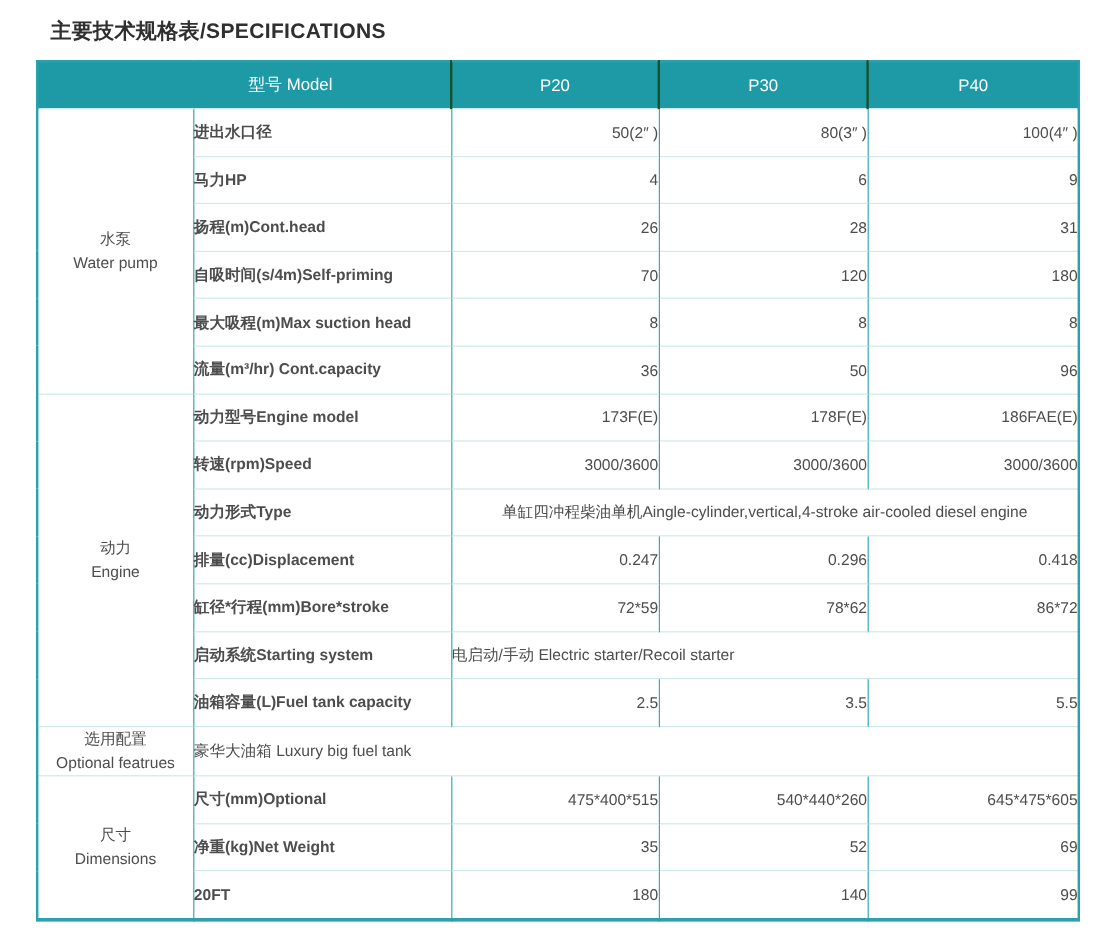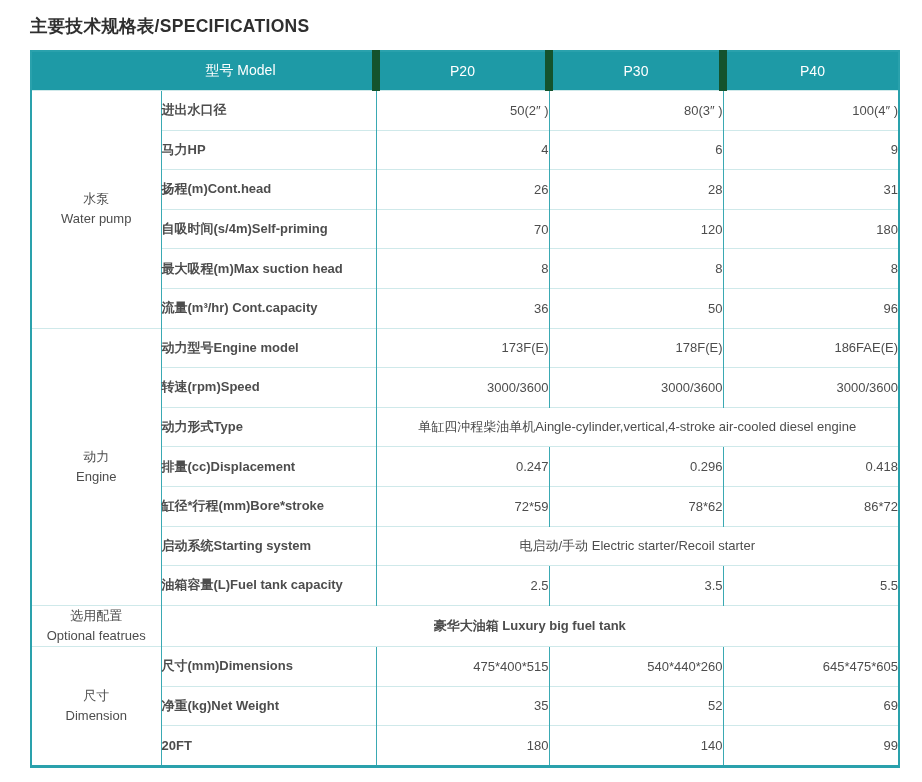--- a/index.html
+++ b/index.html
@@ -10,21 +10,21 @@
   }
   .page {
     width: 922px;
     height: 782px;
     background: #ffffff;
     box-sizing: border-box;
     overflow: hidden;
   }
   .title {
     margin: 0;
-    padding: 14px 0 12px 30px;
+    padding: 14px 0 12px 42px;
     font-size: 17.5px;
     font-weight: 600;
     color: #2f2f2f;
     letter-spacing: 0.3px;
   }
   table.spec {
     border-collapse: collapse;
     table-layout: fixed;
     width: 868px;
     margin-left: 30px;
@@ -36,21 +36,21 @@
     color: #ffffff;
     font-weight: 400;
     font-size: 14px;
     height: 36px;
     text-align: center;
   }
   table.spec th.model-th {
     padding-left: 78px;
   }
   table.spec th + th {
-    border-left: 8px solid #14532d;
+    border-left: 2px solid #14532d;
   }
   table.spec td {
     height: 38.6px;
     font-size: 13px;
     color: #4d4d4d;
     border-top: 1px solid #cfe9ea;
     border-left: 1px solid #3aa9b3;
     background: #ffffff;
     padding: 0;
   }
@@ -62,31 +62,29 @@
   }
   td.label {
     text-align: left;
     padding-left: 12px;
     font-weight: bold;
   }
   td.val {
     text-align: right;
   }
   td.span-val {
-    text-align: center;
   }
   td.type-span {
     font-size: 12.4px;
     white-space: nowrap;
     text-align: center;
     margin-top: 41px;
   }
   td.full-span {
-    text-align: center;
-    font-weight: bold;
+    text-align: left;
   }
 </style>
 </head>
 <body>
 
 <div class="page">
   <h1 class="title">主要技术规格表/SPECIFICATIONS</h1>
 
   <table class="spec">
     <colgroup>
@@ -194,23 +192,23 @@
         <td class="group">
           <div>选用配置</div>
           <div>Optional featrues</div>
         </td>
         <td class="full-span" colspan="4">豪华大油箱 Luxury big fuel tank</td>
       </tr>
 
       <tr>
         <td class="group" rowspan="3">
           <div>尺寸</div>
-          <div>Dimension</div>
-        </td>
-        <td class="label">尺寸(mm)Dimensions</td>
+          <div>Dimensions</div>
+        </td>
+        <td class="label">尺寸(mm)Optional</td>
         <td class="val">475*400*515</td>
         <td class="val">540*440*260</td>
         <td class="val">645*475*605</td>
       </tr>
       <tr>
         <td class="label">净重(kg)Net Weight</td>
         <td class="val">35</td>
         <td class="val">52</td>
         <td class="val">69</td>
       </tr>

